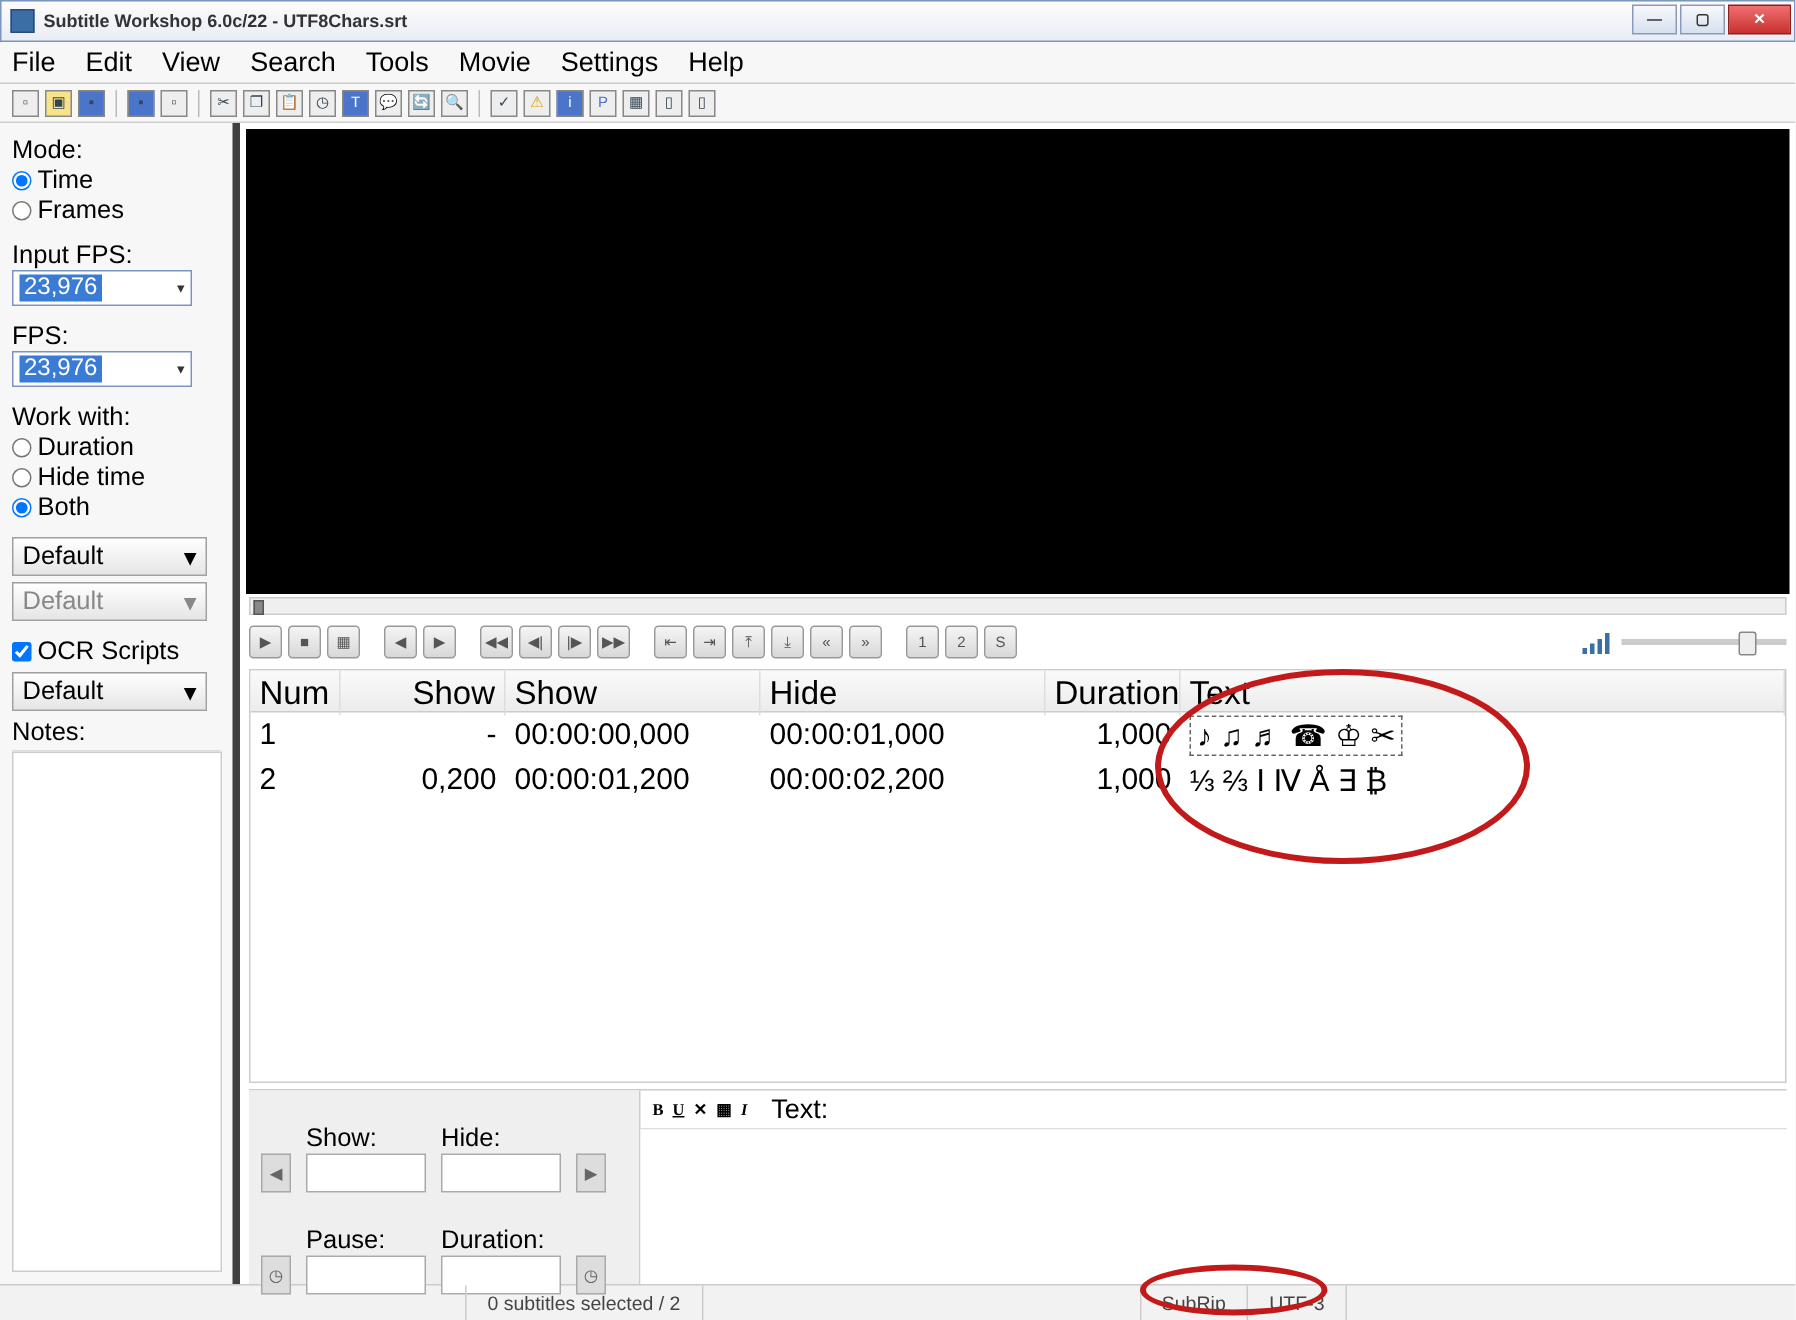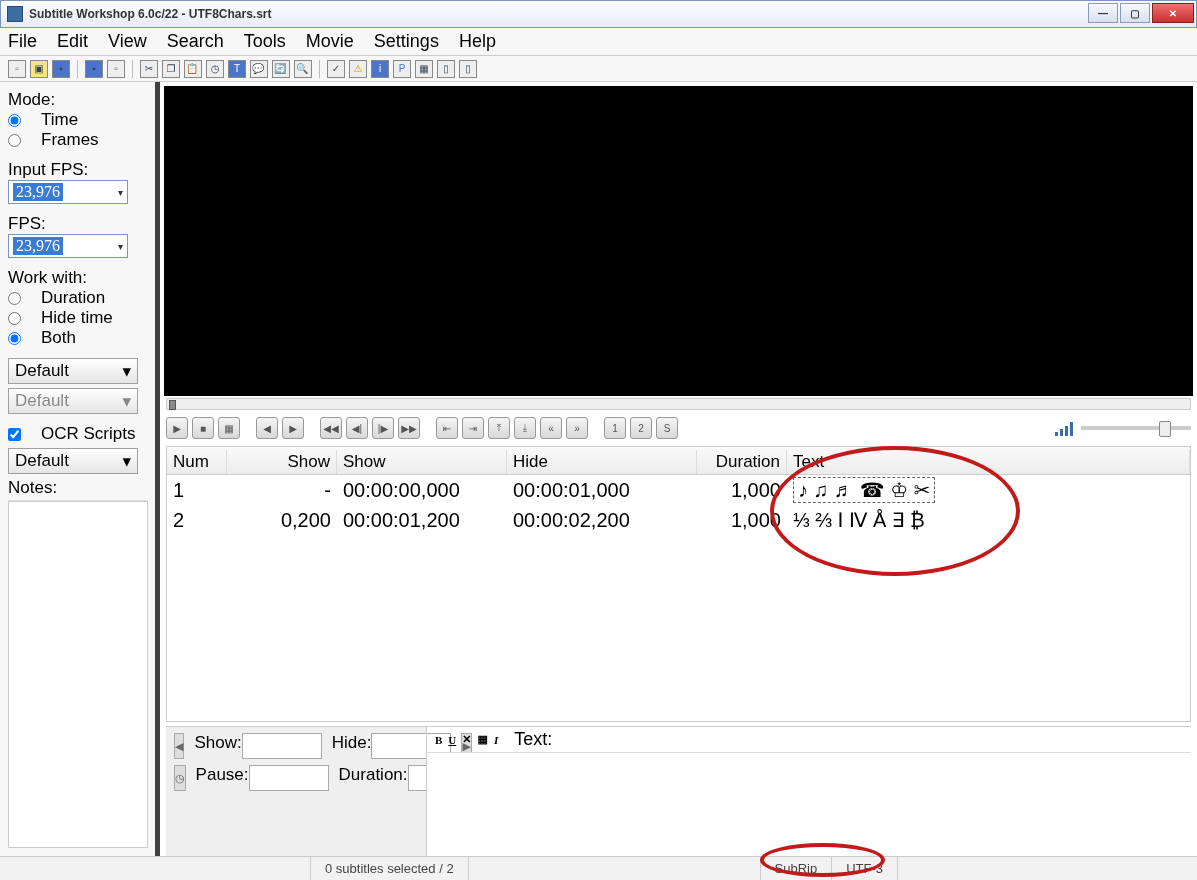--- a/index.html
+++ b/index.html
@@ -22,24 +22,24 @@
 .toolbar { height:26px; background:#f7f7f7; border-bottom:1px solid #d0d0d0; display:flex; align-items:center; padding-left:8px; gap:4px; }
 .tbicon { width:18px; height:18px; display:inline-block; border:1px solid #888; background:#eee; font-size:10px; line-height:16px; text-align:center; color:#345; }
 .tbsep { width:1px; height:18px; background:#bbb; margin:0 3px; }
 
 
 .mainrow { display:flex; height: calc(880px - 28px - 28px - 26px - 24px); }
 .leftpanel { width:160px; background:#f7f7f7; border-right:5px solid #404040; padding:8px 8px; font-size:17px; display:flex; flex-direction:column; }
 .leftpanel label { display:block; font-size:17px; }
 .leftpanel .group { margin-bottom:10px; }
 .leftpanel .sel { width: 120px; height:24px; border:1px solid #7a96c0; background:#fff; font-size:16px; padding:0 4px; display:flex; align-items:center; justify-content:space-between; }
-.leftpanel .sel.hi .val { background:#3a7bd5; color:#fff; padding:0 3px;font-family:Liberation Serif, serif;}
+.leftpanel .sel.hi .val { background:#3a7bd5; color:#fff; padding:0 3px;}
 .leftpanel .sel .carr { font-size:10px; color:#333;}
 .leftpanel .dd { width:130px; height:26px; border:1px solid #a0a0a0; background:linear-gradient(#fff,#e5e5e5); font-size:17px; display:flex; align-items:center; justify-content:space-between; padding:0 6px; margin-bottom:4px;}
-.radio, .check { display:flex; align-items:center; gap:20px; font-size:17px; }
+.radio, .check { display:flex; align-items:center; gap:4px; font-size:17px; }
 .radio input, .check input { margin:0; }
 .notesbox { flex:1; }
 .noteslabel { font-size:17px; border-bottom:1px solid #ddd; padding-bottom:2px;}
 .notesta { width:140px; height:100%; background:#fff; border:1px solid #ccc;}
 
 
 .rightpanel { flex:1; display:flex; flex-direction:column; background:#fff; }
 .video { height:310px; background:#000; margin:4px 4px 2px 4px; }
 .scrub { height:12px; margin:0 6px; border:1px solid #ccc; background:#efefef; position:relative;}
 .scrub::before{content:"";position:absolute;left:2px;top:1px;width:5px;height:8px;background:#888;border:1px solid #555;}
@@ -47,33 +47,33 @@
 .pbtn { width:22px; height:22px; background:linear-gradient(#f5f5f5,#d8d8d8); border:1px solid #999; border-radius:3px; font-size:10px; color:#555; display:flex; align-items:center; justify-content:center;}
 .pgap { width:8px; }
 .vol { margin-left:auto; display:flex; align-items:center; gap:8px; }
 .volbars { display:flex; align-items:flex-end; gap:2px; height:16px;}
 .volbars span{width:3px;background:#3a6ea5;display:block;}
 .slider { width:110px; height:4px; background:#ccc; position:relative;}
 .slider::after{content:"";position:absolute;right:20px;top:-5px;width:10px;height:14px;background:#eee;border:1px solid #888;border-radius:2px;}
 
 
 .grid { flex:1; border:1px solid #ccc; margin:0 6px; background:#fff; overflow:hidden; position:relative;}
-.gridhead { display:flex; background:linear-gradient(#fafafa,#ececec); border-bottom:1px solid #ccc; font-size:17px; height:28px; align-items:flex-end;}
+.gridhead { display:flex; background:linear-gradient(#fafafa,#ececec); border-bottom:1px solid #ccc; font-size:22px; height:28px; align-items:flex-start;}
 .gh { border-right:1px solid #ddd; padding:2px 6px; }
 .gh.num{width:60px;} .gh.pause{width:110px;text-align:right;} .gh.show{width:170px;} .gh.hide{width:190px;} .gh.dur{width:90px;text-align:right;} .gh.text{flex:1;}
 .grow { display:flex; font-size:20px; height:30px; align-items:center;}
 .gc { padding:0 6px; }
 .gc.num{width:60px;} .gc.pause{width:110px;text-align:right;} .gc.show{width:170px;} .gc.hide{width:190px;} .gc.dur{width:90px;text-align:right;} .gc.text{flex:1; font-family:Arial,sans-serif;}
 .gc.text .cellbox { border:1px dashed #666; padding:0 4px; display:inline-block;}
 
 
 .bottom { height:130px; display:flex; border-top:1px solid #ccc; margin:4px 6px 0 6px; }
 .timepanel { width:260px; background:#efefef; padding:6px 8px; font-size:17px; }
 .timepanel .trow { display:flex; gap:10px; margin-bottom:6px; align-items:flex-end;}
-.timepanel .tcol { display:flex; flex-direction:row; }
+.timepanel .tcol { display:flex; flex-direction:column;margin-top:16px; }
 .timepanel .tcol .lab { font-size:17px; }
 .timepanel .numbox { width:80px; height:26px; border:1px solid #aaa; background:#fff; }
 .sidebtn{width:20px;height:26px;background:#ddd;border:1px solid #aaa;display:flex;align-items:center;justify-content:center;font-size:11px;color:#666;}
 .textpanel { flex:1; display:flex; flex-direction:column; border-left:1px solid #ccc;}
 .fmtbar { height:26px; display:flex; align-items:center; gap:6px; padding:0 8px; font-size:14px; border-bottom:1px solid #ddd;}
 .fmtbar .flab { font-weight:bold; font-size:11px; font-family:serif;}
 .textlab { font-size:18px; margin-left:10px;}
 .txtedit { flex:1; background:#fff; }
 
 

